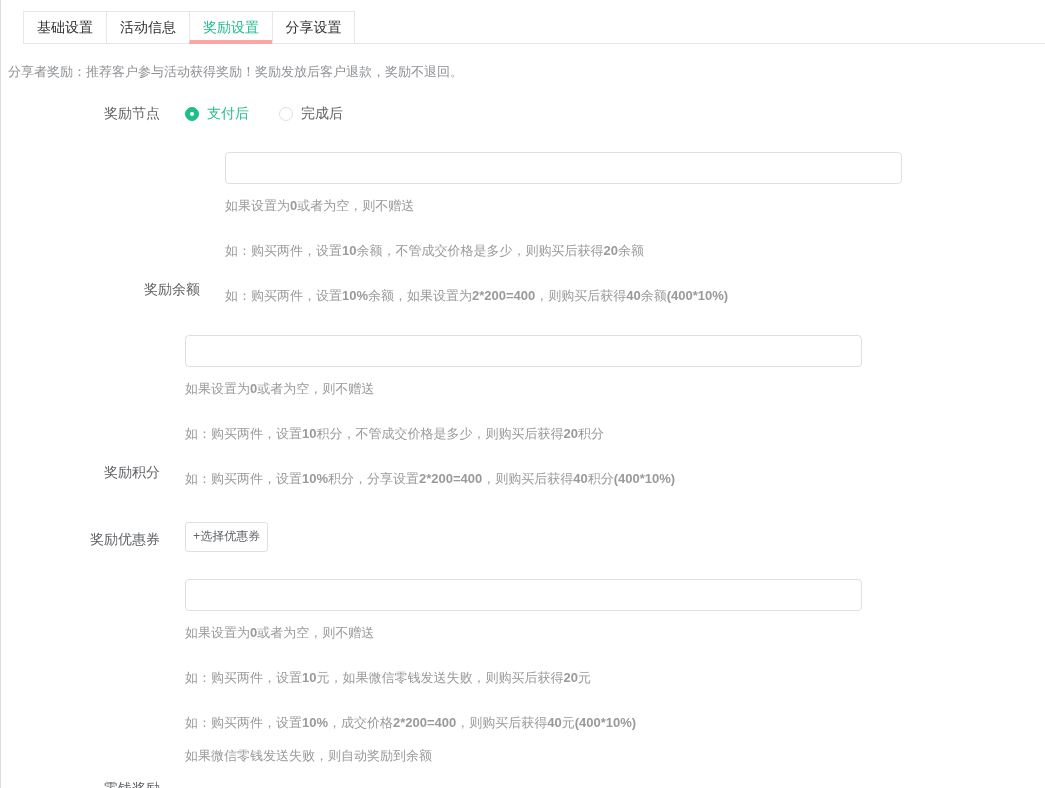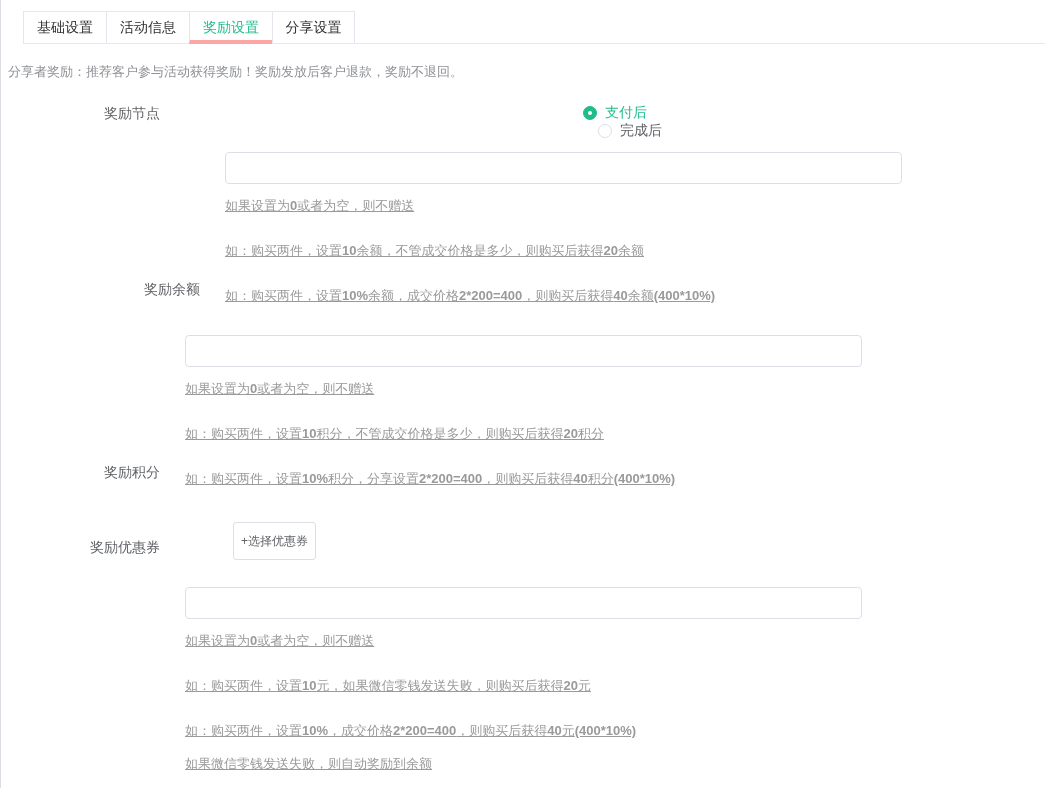--- a/index.html
+++ b/index.html
@@ -35,33 +35,33 @@
   .tab.active{color:var(--accent);height:33px;border-bottom:4px solid #fca5a5;}
 
   
   .note{margin:19px 0 0 8px;font-size:13px;line-height:18px;color:var(--note-color);}
 
   
   .row{display:flex;align-items:flex-end;}
   .row.radio-row{margin-top:23px;}
   .row.balance-row{margin-top:29px;margin-left:40px;}
   .row.points-row{margin-top:30px;}
-  .row.coupon-row{margin-top:34px;gap:48px;}
+  .row.coupon-row{margin-top:34px;}
   .row.cash-row{margin-top:27px;}
   .flabel{
     width:160px;flex:0 0 160px;text-align:right;
     font-size:14px;color:var(--label-color);
   }
   .radio-row .flabel{line-height:19px;}
   .input-row .flabel{line-height:32px;}
   .coupon-row .flabel{line-height:26px;}
   .content{margin-left:25px;flex:1;}
 
   
-  .radio-group{display:flex;align-items:center;height:19px;flex-direction:column;}
+  .radio-group{display:flex;align-items:center;height:19px;}
   .radio{display:inline-flex;align-items:center;cursor:pointer;}
   .radio + .radio{margin-left:30px;}
   .radio-icon{
     width:14px;height:14px;border-radius:50%;
     border:1px solid var(--input-border);background:#fff;position:relative;
   }
   .radio-icon.checked{background:var(--accent);border-color:var(--accent);}
   .radio-icon.checked::after{
     content:"";position:absolute;left:4px;top:4px;width:4px;height:4px;border-radius:50%;background:#fff;
   }
@@ -69,32 +69,32 @@
   .radio.selected .radio-label{color:var(--accent);}
 
   
   .text-input{
     width:677px;height:32px;border:1px solid var(--input-border);border-radius:4px;
     background:#fff;outline:none;padding:0 10px;font-size:14px;color:#303133;
     font-family:"Liberation Sans","DejaVu Sans",sans-serif;
   }
 
   
-  .helper{font-size:13px;line-height:19px;color:var(--helper-color);margin-top:26px;text-decoration:underline;}
+  .helper{font-size:13px;line-height:19px;color:var(--helper-color);margin-top:26px;}
   .helper.first{margin-top:12px;}
   .helper.mt14{margin-top:14px;}
   .helper.mt20{margin-top:20px;}
   .helper b{font-weight:bold;}
 
   
   .coupon-btn{
-    display:inline-block;height:38px;line-height:24px;padding:0 7px;
+    display:inline-block;height:30px;line-height:24px;padding:0 7px;
     border:1px solid var(--input-border);border-radius:3px;background:#fff;
     font-size:12px;color:var(--label-color);cursor:pointer;
-    font-family:Liberation Sans, sans-serif;
+    font-family:Liberation Mono, monospace;
   }
   .clearfix::after{content:"";display:block;clear:both;}
 </style>
 </head>
 <body>
 
 <div class="page-edge"></div>
 
 <div class="tabs clearfix">
   <div class="tab">基础设置</div>
@@ -122,21 +122,21 @@
       </div>
     </div>
   </div>
 
   <div class="row input-row balance-row">
     <div class="flabel">奖励余额</div>
     <div class="content">
       <input class="text-input" type="text" value="" style="">
       <div class="helper first"><span>如果设置为</span><b>0</b><span>或者为空，则不赠送</span></div>
       <div class="helper"><span>如：购买两件，设置</span><b>10</b><span>余额，不管成交价格是多少，则购买后获得</span><b>20</b><span>余额</span></div>
-      <div class="helper"><span>如：购买两件，设置</span><b>10%</b><span>余额，成交价格</span><b>2*200=400</b><span>，则购买后获得</span><b>40</b><span>余额</span><b>(400*10%)</b></div>
+      <div class="helper"><span>如：购买两件，设置</span><b>10%</b><span>余额，如果设置为</span><b>2*200=400</b><span>，则购买后获得</span><b>40</b><span>余额</span><b>(400*10%)</b></div>
     </div>
   </div>
 
   <div class="row input-row points-row">
     <div class="flabel">奖励积分</div>
     <div class="content">
       <input class="text-input" type="text" value="" style="">
       <div class="helper first"><span>如果设置为</span><b>0</b><span>或者为空，则不赠送</span></div>
       <div class="helper"><span>如：购买两件，设置</span><b>10</b><span>积分，不管成交价格是多少，则购买后获得</span><b>20</b><span>积分</span></div>
       <div class="helper"><span>如：购买两件，设置</span><b>10%</b><span>积分，分享设置</span><b>2*200=400</b><span>，则购买后获得</span><b>40</b><span>积分</span><b>(400*10%)</b></div>

